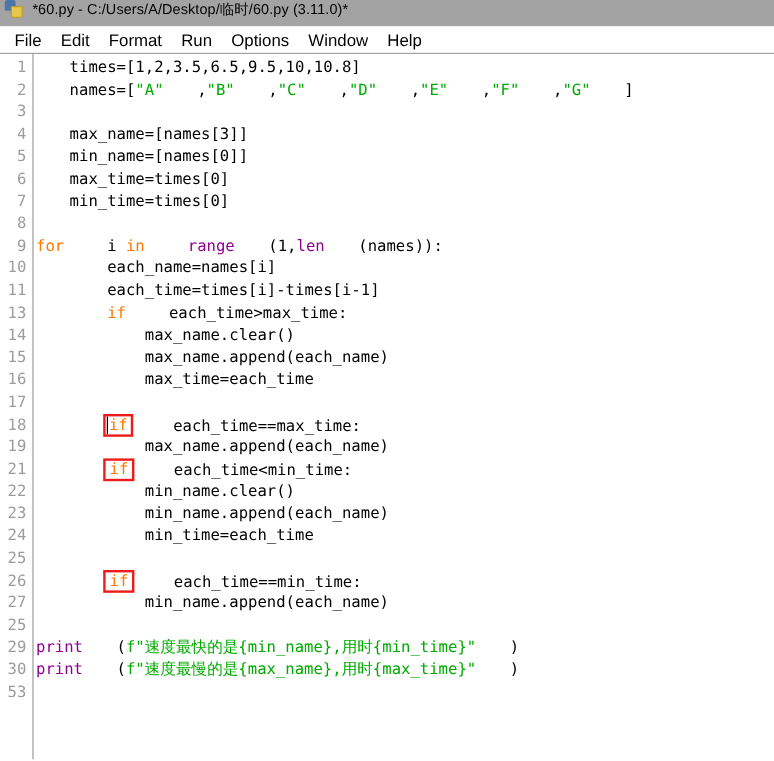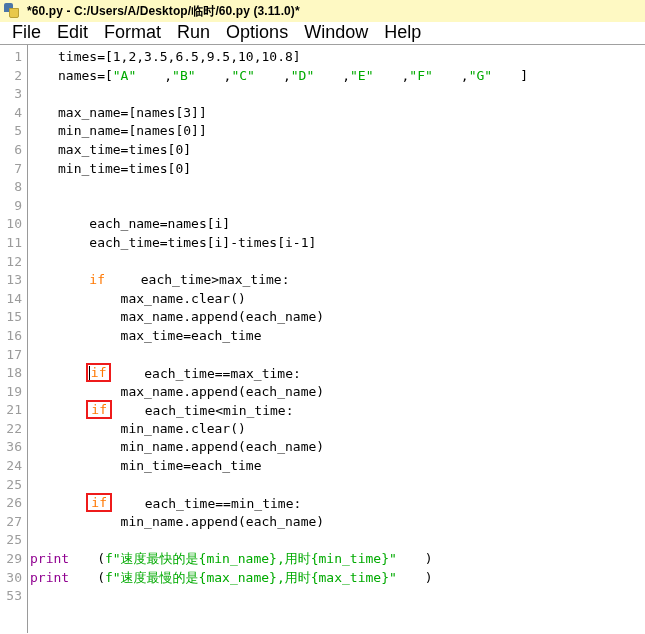--- a/index.html
+++ b/index.html
@@ -12,25 +12,23 @@
     height: 634px;
     overflow: hidden;
     font-family: "Liberation Sans", sans-serif;
     -webkit-font-smoothing: none;
   }
 
   
   .titlebar {
     height: 22px;
     display: flex;
-    align-items: center;
-    background: #fef9c3;
+    background: #a3a3a3;
     padding-left: 4px;
     box-sizing: border-box;
-    font-weight: bold;
   }
   .app-icon {
     width: 16px;
     height: 16px;
     margin-right: 7px;
     position: relative;
     flex: 0 0 auto;
   }
   .app-icon .sn-blue {
     position: absolute;
@@ -59,21 +57,21 @@
   .menubar {
     height: 23px;
     display: flex;
     align-items: center;
     background: #ffffff;
     border-bottom: 1px solid #a0a0a0;
     padding-left: 4px;
     box-sizing: border-box;
   }
   .menu-item {
-    font-size: 18px;
+    font-size: 14px;
     color: #000000;
     padding: 1px 8px 2px 8px;
     white-space: nowrap;
     cursor: default;
   }
 
   
   .editor {
     position: relative;
     background: #ffffff;
@@ -167,34 +165,33 @@
   <div class="gutter-rule"></div>
   <div class="code-area" id="code-area">
       <div class="row"><div class="lineno">1</div><div class="codetext"><span class="t-plain">times=[1,2,3.5,6.5,9.5,10,10.8]</span></div></div>
       <div class="row"><div class="lineno">2</div><div class="codetext"><span class="t-plain">names=[</span><span class="t-str">"A"</span><span class="t-plain">,</span><span class="t-str">"B"</span><span class="t-plain">,</span><span class="t-str">"C"</span><span class="t-plain">,</span><span class="t-str">"D"</span><span class="t-plain">,</span><span class="t-str">"E"</span><span class="t-plain">,</span><span class="t-str">"F"</span><span class="t-plain">,</span><span class="t-str">"G"</span><span class="t-plain">]</span></div></div>
       <div class="row"><div class="lineno">3</div><div class="codetext"></div></div>
       <div class="row"><div class="lineno">4</div><div class="codetext"><span class="t-plain">max_name=[names[3]]</span></div></div>
       <div class="row"><div class="lineno">5</div><div class="codetext"><span class="t-plain">min_name=[names[0]]</span></div></div>
       <div class="row"><div class="lineno">6</div><div class="codetext"><span class="t-plain">max_time=times[0]</span></div></div>
       <div class="row"><div class="lineno">7</div><div class="codetext"><span class="t-plain">min_time=times[0]</span></div></div>
       <div class="row"><div class="lineno">8</div><div class="codetext"></div></div>
-      <div class="row"><div class="lineno">9</div></div>
+      <div class="row"><div class="lineno">9</div><div class="codetext"><span class="t-kw">for</span><span class="t-plain"> i </span><span class="t-kw">in</span><span class="t-plain"> </span><span class="t-bi">range</span><span class="t-plain">(1,</span><span class="t-bi">len</span><span class="t-plain">(names)):</span></div></div>
       <div class="row"><div class="lineno">10</div><div class="codetext"><span class="t-plain">    each_name=names[i]</span></div></div>
       <div class="row"><div class="lineno">11</div><div class="codetext"><span class="t-plain">    each_time=times[i]-times[i-1]</span></div></div>
-      <div class="row"><div class="lineno">12</div><div class="codetext"></div></div>
       <div class="row"><div class="lineno">13</div><div class="codetext"><span class="t-plain">    </span><span class="t-kw">if</span><span class="t-plain"> each_time&gt;max_time:</span></div></div>
       <div class="row"><div class="lineno">14</div><div class="codetext"><span class="t-plain">        max_name.clear()</span></div></div>
       <div class="row"><div class="lineno">15</div><div class="codetext"><span class="t-plain">        max_name.append(each_name)</span></div></div>
       <div class="row"><div class="lineno">16</div><div class="codetext"><span class="t-plain">        max_time=each_time</span></div></div>
       <div class="row"><div class="lineno">17</div><div class="codetext"></div></div>
       <div class="row"><div class="lineno">18</div><div class="codetext"><span class="t-plain">    </span><span class="caret"></span><span class="t-kw box-if">if</span><span class="t-plain"> each_time==max_time:</span></div></div>
       <div class="row"><div class="lineno">19</div><div class="codetext"><span class="t-plain">        max_name.append(each_name)</span></div></div>
       <div class="row"><div class="lineno">21</div><div class="codetext"><span class="t-plain">    </span><span class="t-kw box-if">if</span><span class="t-plain"> each_time&lt;min_time:</span></div></div>
       <div class="row"><div class="lineno">22</div><div class="codetext"><span class="t-plain">        min_name.clear()</span></div></div>
-      <div class="row"><div class="lineno">36</div><div class="codetext"><span class="t-plain">        min_name.append(each_name)</span></div></div>
+      <div class="row"><div class="lineno">23</div><div class="codetext"><span class="t-plain">        min_name.append(each_name)</span></div></div>
       <div class="row"><div class="lineno">24</div><div class="codetext"><span class="t-plain">        min_time=each_time</span></div></div>
       <div class="row"><div class="lineno">25</div><div class="codetext"></div></div>
       <div class="row"><div class="lineno">26</div><div class="codetext"><span class="t-plain">    </span><span class="t-kw box-if">if</span><span class="t-plain"> each_time==min_time:</span></div></div>
       <div class="row"><div class="lineno">27</div><div class="codetext"><span class="t-plain">        min_name.append(each_name)</span></div></div>
       <div class="row"><div class="lineno">25</div><div class="codetext"></div></div>
       <div class="row"><div class="lineno">29</div><div class="codetext"><span class="t-bi">print</span><span class="t-plain">(</span><span class="t-str">f"速度最快的是{min_name},用时{min_time}"</span><span class="t-plain">)</span></div></div>
       <div class="row"><div class="lineno">30</div><div class="codetext"><span class="t-bi">print</span><span class="t-plain">(</span><span class="t-str">f"速度最慢的是{max_name},用时{max_time}"</span><span class="t-plain">)</span></div></div>
       <div class="row"><div class="lineno">53</div><div class="codetext"></div></div>
     </div>
 </div>

